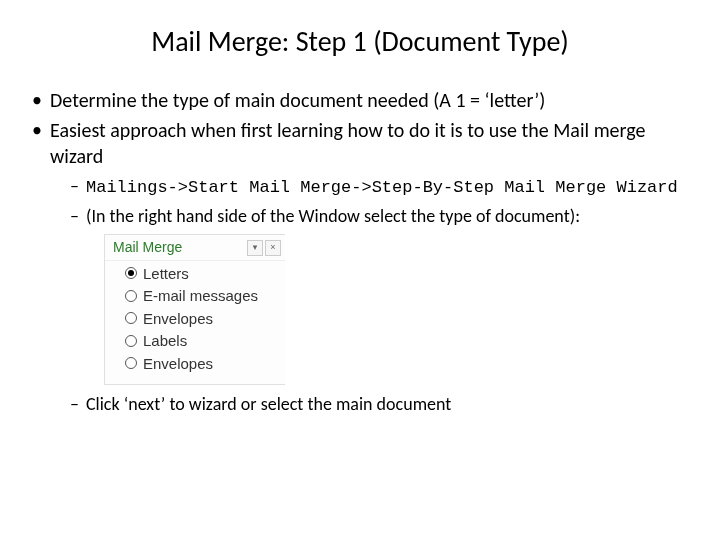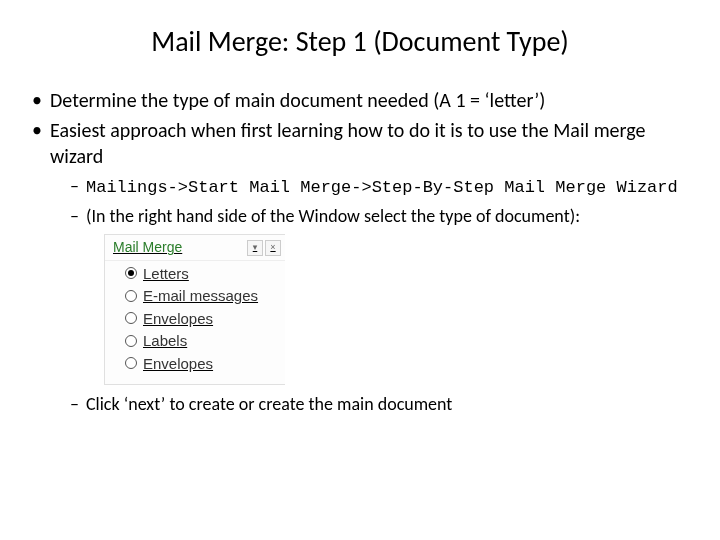--- a/index.html
+++ b/index.html
@@ -59,21 +59,20 @@
     top: 0;
   }
   .mono {
     font-family: Liberation Mono, monospace;
     font-size: 17px;
   }
 
   
   .pane-wrap {
     margin: 6px 0 8px 18px;
-    text-decoration: underline;
   }
   .pane {
     width: 180px;
     border: 1px solid #e0e0e0;
     border-right: none;
     background: #fdfdfd;
     font-family: "Segoe UI", Tahoma, sans-serif;
   }
   .pane-header {
     display: flex;
@@ -189,19 +188,19 @@
                 </div>
                 <div class="opt">
                   <span class="radio"></span>
                   <span>Envelopes</span>
                 </div>
               </div>
             </div>
           </div>
         </li>
         <li>
-          <span>Click ‘next’ to create or create the main document</span>
+          <span>Click ‘next’ to wizard or select the main document</span>
         </li>
       </ul>
     </li>
   </ul>
 
 </div>
 
 </body></html>

